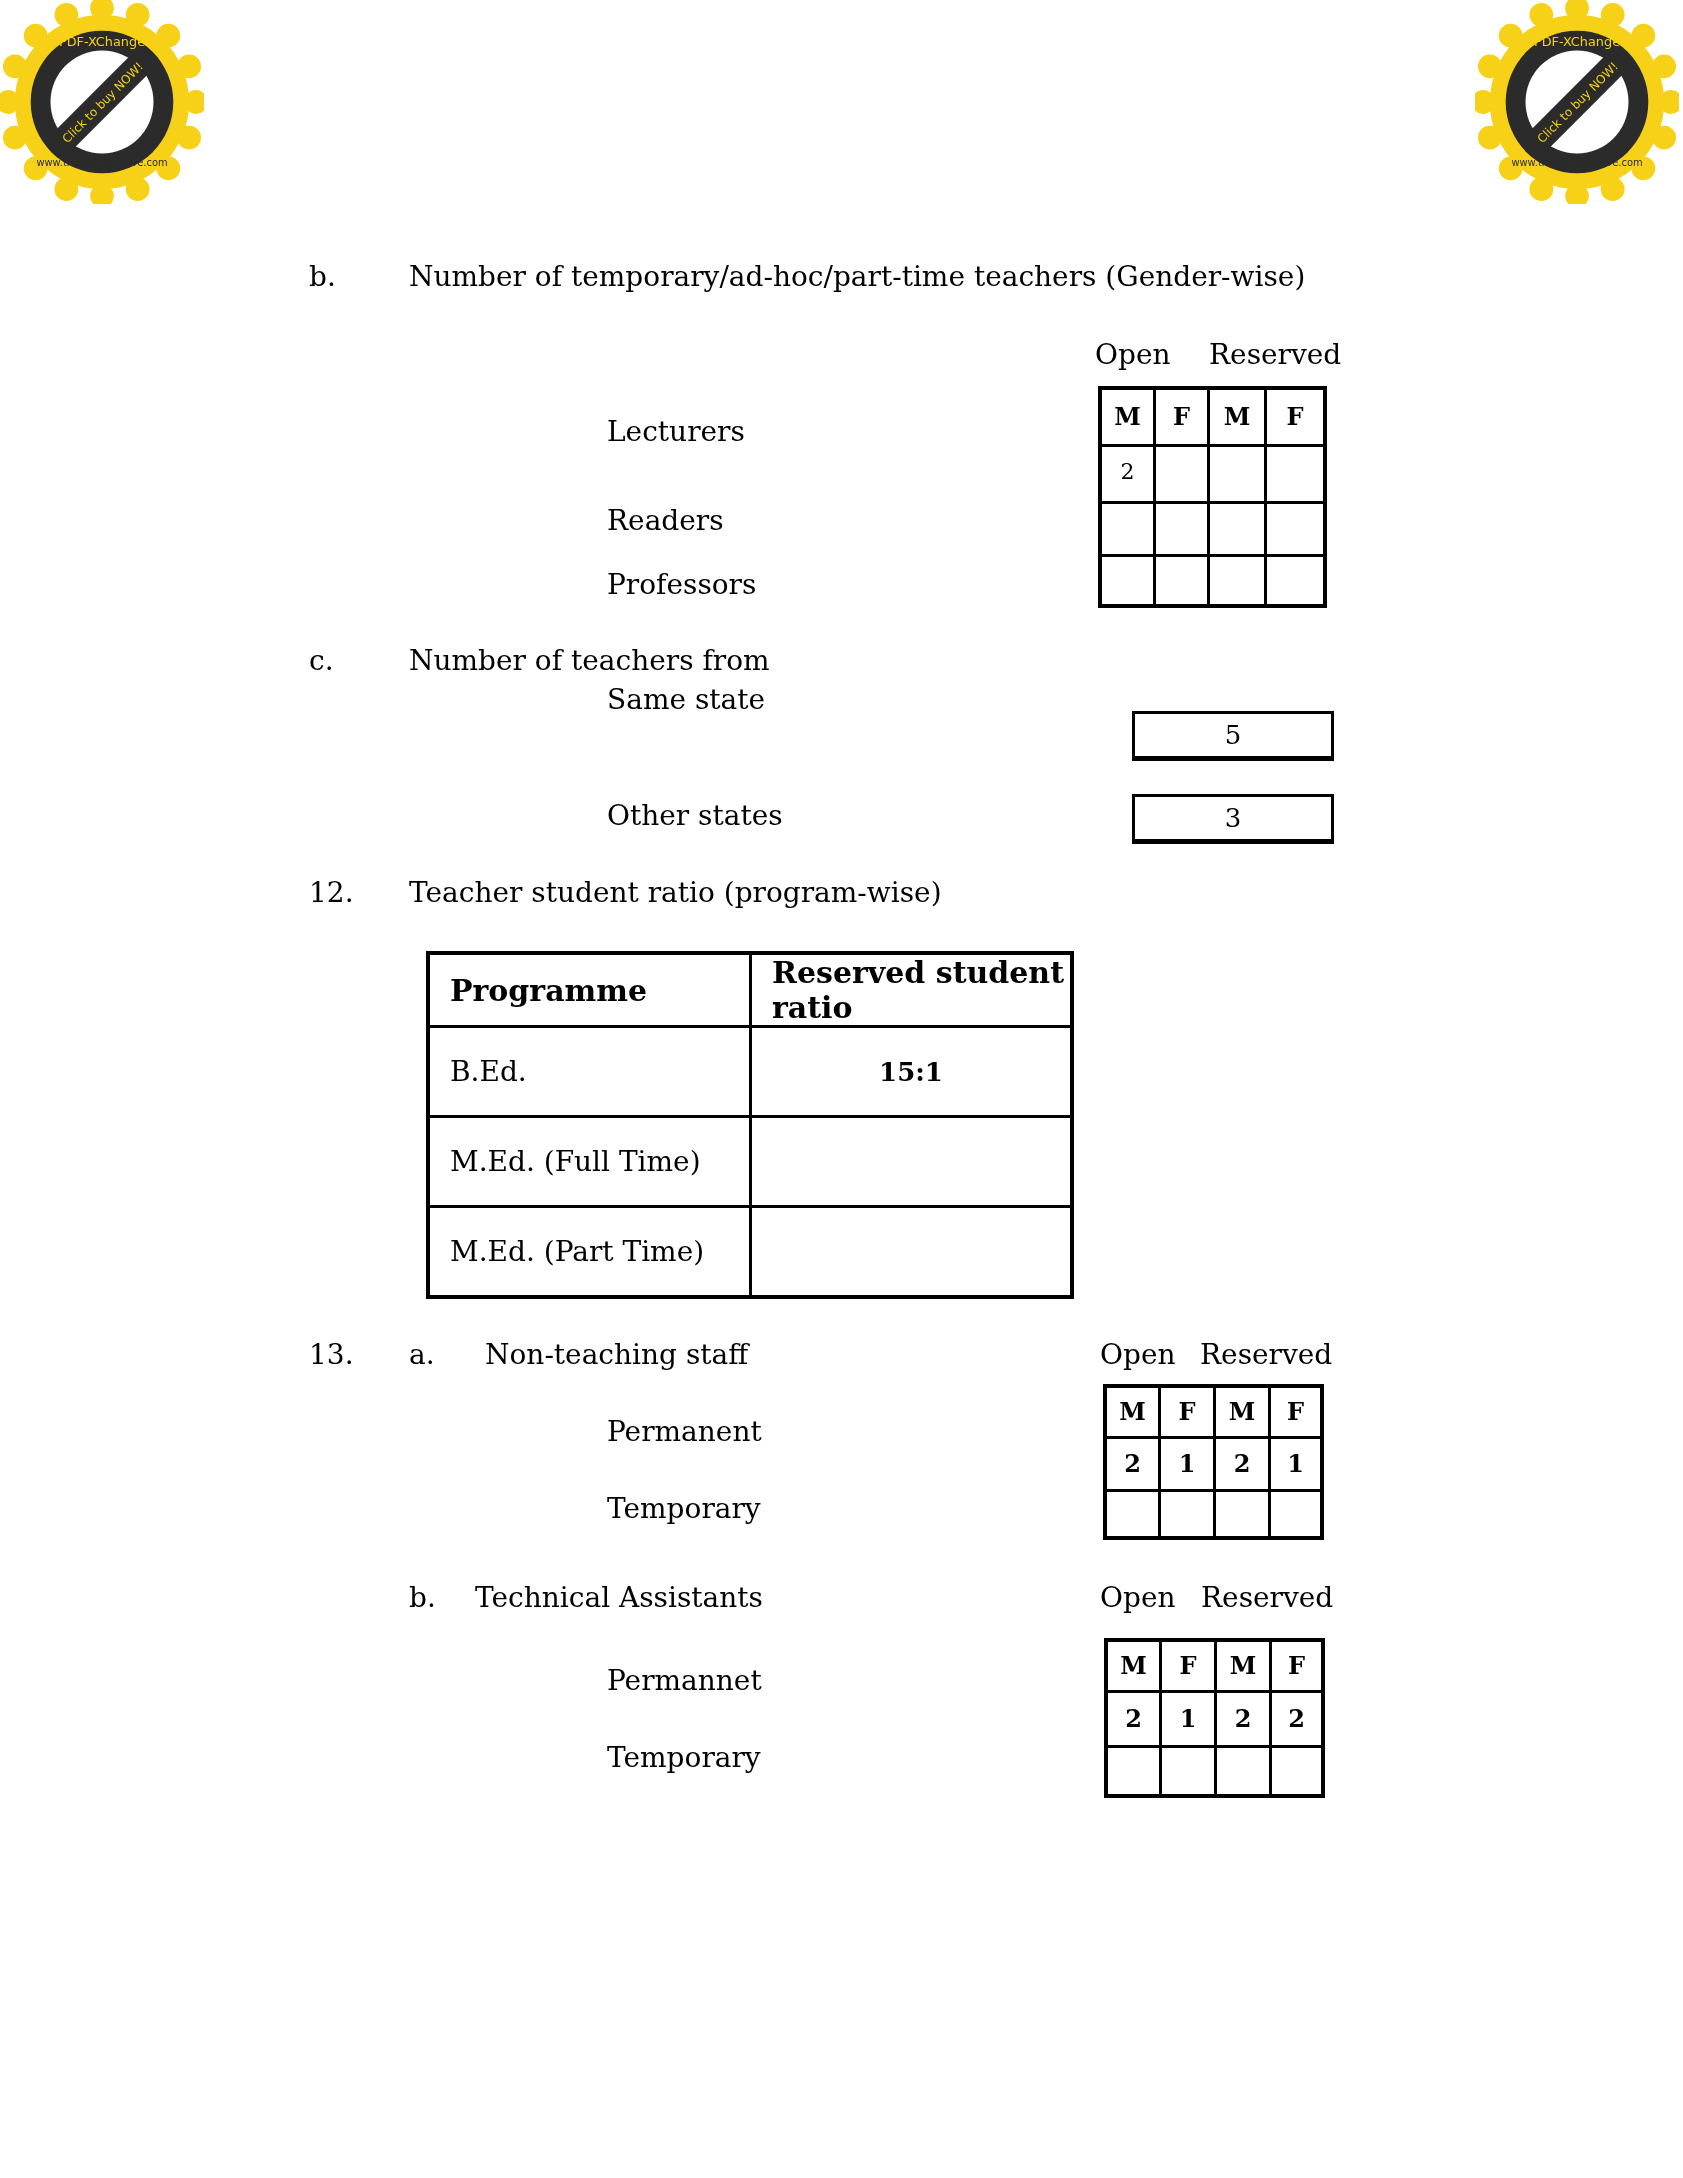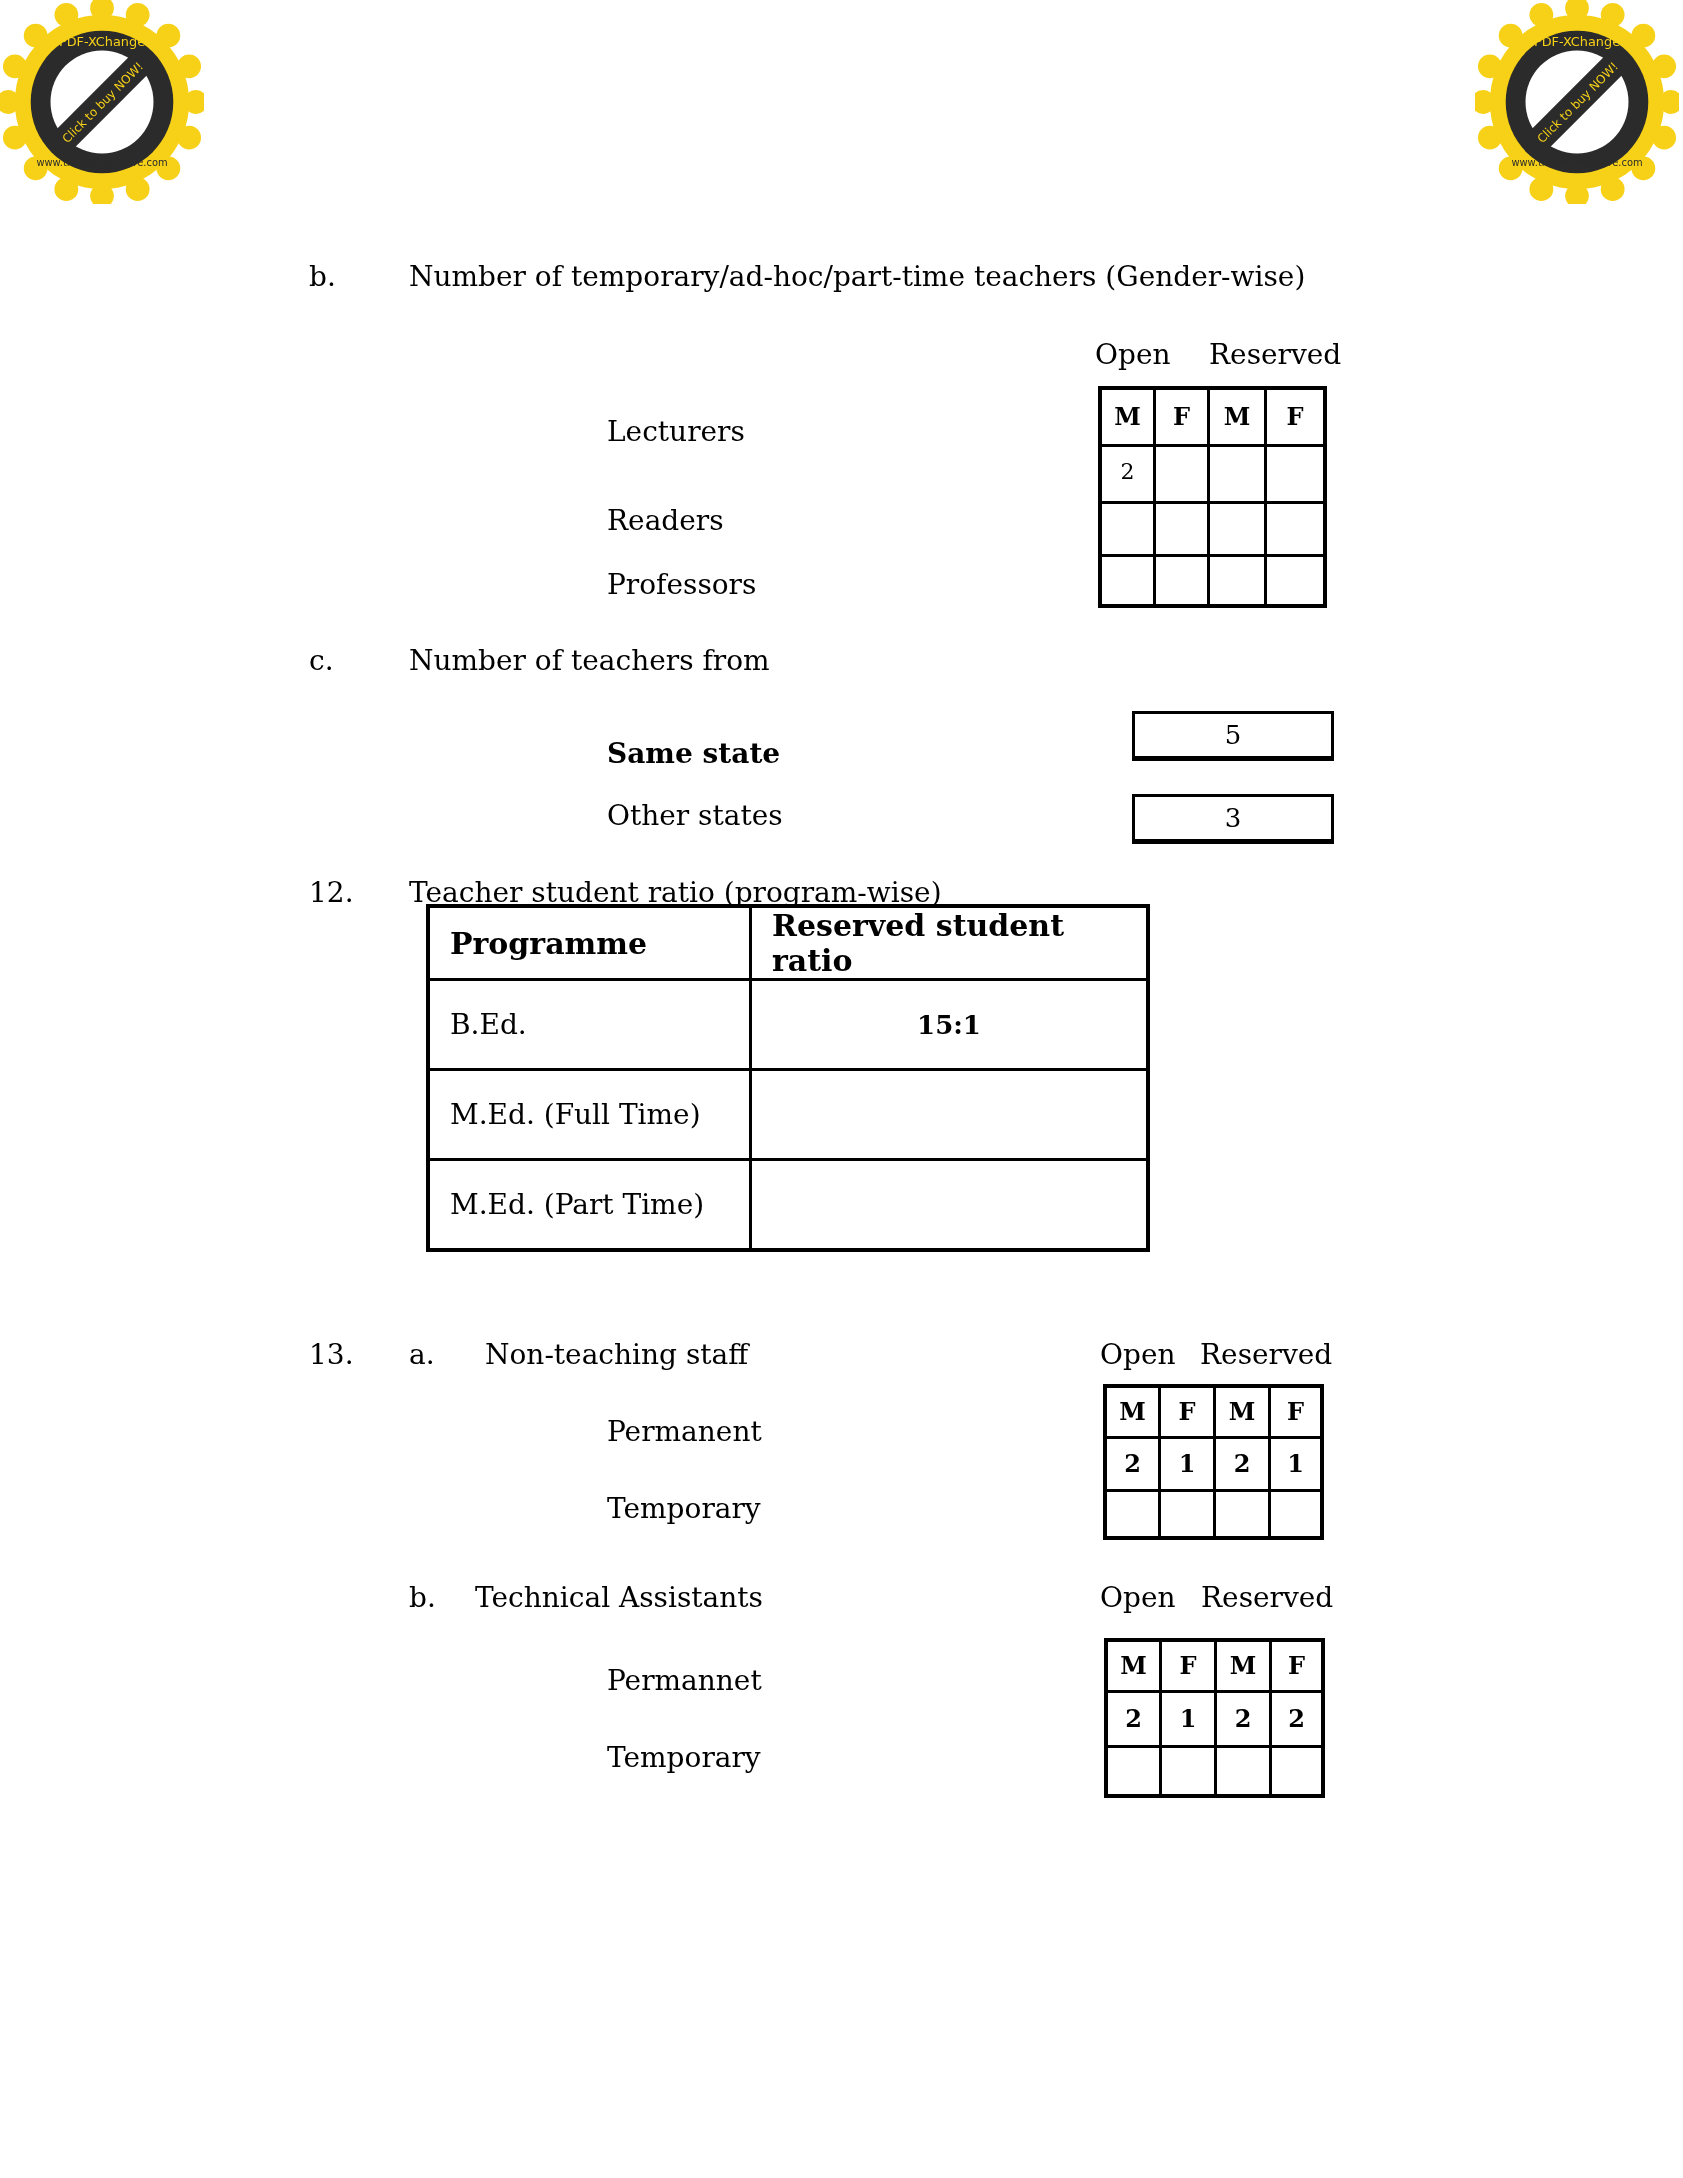--- a/index.html
+++ b/index.html
@@ -115,29 +115,29 @@
     <td class="plain"></td>
     <td class="plain"></td>
     <td class="plain"></td>
     <td class="plain"></td>
   </tr>
 </tbody>
   </table>
 
 <div class="abs txt" style="left:309px;top:645px;">c.</div>
 <div class="abs txt" style="left:409px;top:645px;">Number of teachers from</div>
-<div class="abs txt" style="left:607px;top:738px;font-weight:bold;">Same state</div>
+<div class="abs txt" style="left:607px;top:684px;">Same state</div>
 <div class="box" style="left:1132px;top:711px;">5</div>
 <div class="abs txt" style="left:607px;top:800px;">Other states</div>
 <div class="box" style="left:1132px;top:794px;">3</div>
 
 <div class="abs txt" style="left:309px;top:877px;">12.</div>
 <div class="abs txt" style="left:409px;top:877px;">Teacher student ratio (program-wise)</div>
 
-<table class="ratio" style="left:426px;top:904px;width:724px;">
+<table class="ratio" style="left:426px;top:951px;width:648px;">
   <tbody>
       <tr style="height:67px;">
     <th style="width:299px;">Programme</th>
     <th>Reserved student ratio</th>
   </tr>
   <tr>
     <td>B.Ed.</td>
     <td class="val">15:1</td>
   </tr>
   <tr style="height:71px;">

